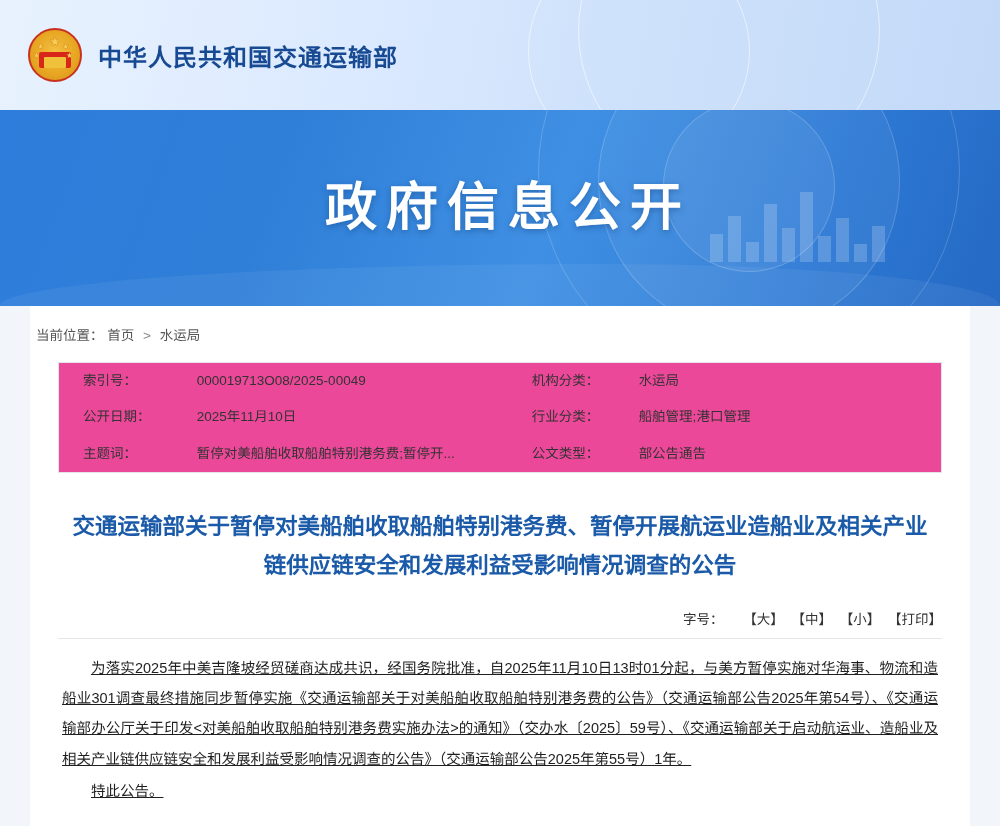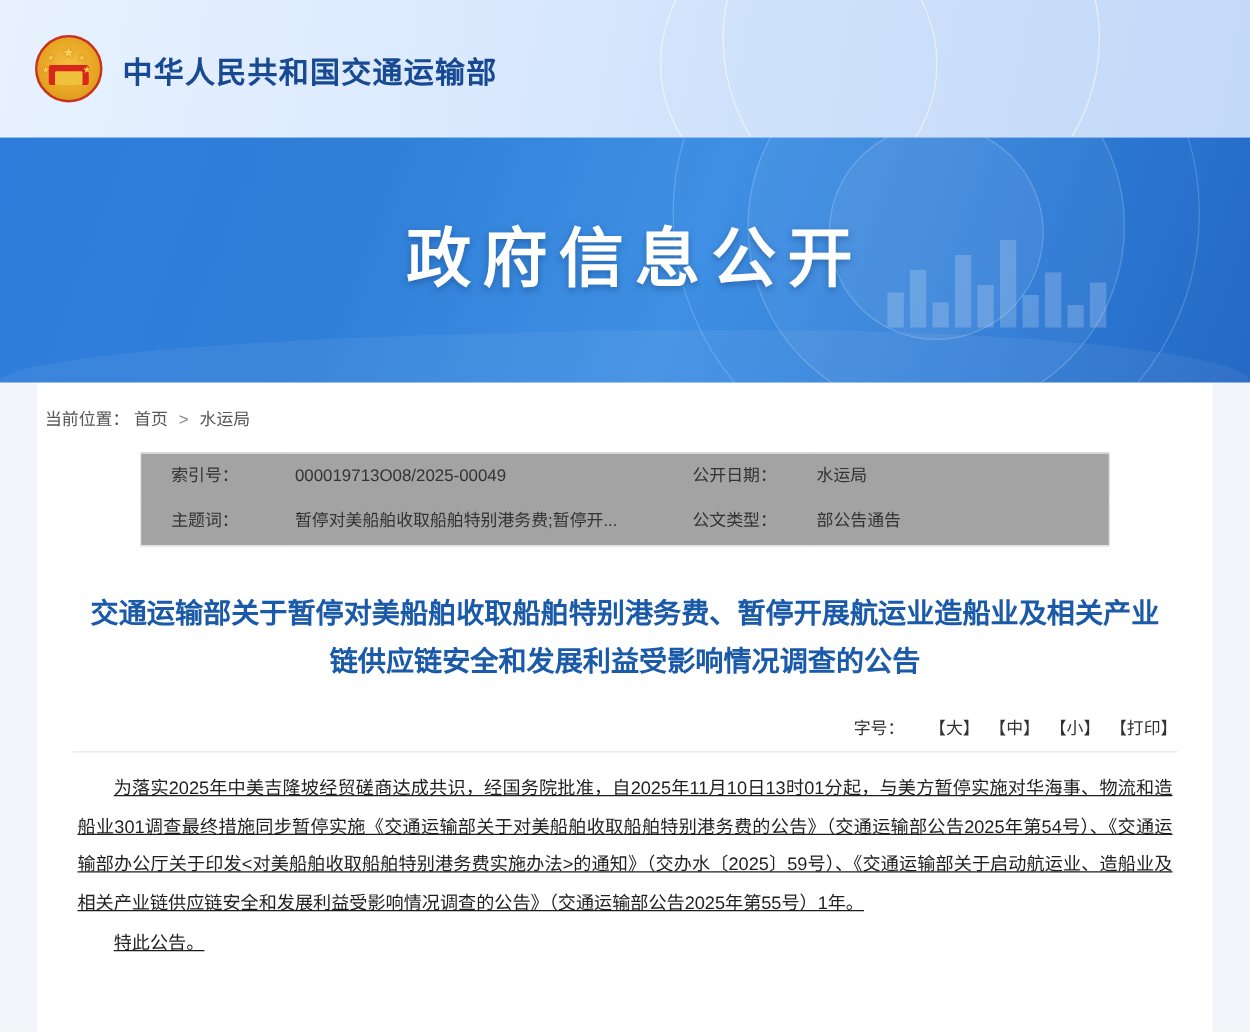--- a/index.html
+++ b/index.html
@@ -156,25 +156,25 @@
     padding: 18px 0 14px 6px;
   }
   .breadcrumb a {
     color: #555;
     text-decoration: none;
   }
   .breadcrumb .sep { margin: 0 5px; color: #888; }
 
   
   .meta-table {
-    width: 776px;
+    width: 884px;
     margin: 4px auto 0 auto;
     border: 1px solid #e2e6ea;
     border-collapse: collapse;
-    background: #a3a3a3;
+    background: #ec4899;
     font-size: 13.5px;
     color: #333;
   }
   .meta-table td {
     padding: 8px 6px;
     vertical-align: middle;
     line-height: 1.5;
   }
   .meta-table td.label {
     color: #333;
@@ -277,22 +277,28 @@
         <a href="#">首页</a>
         <span class="sep">&gt;</span>
         <a href="#">水运局</a>
       </div>
 
       <table class="meta-table">
         <tbody>
           <tr>
             <td class="label">索引号：</td>
             <td class="value">000019713O08/2025-00049</td>
-            <td class="label2">公开日期：</td>
+            <td class="label2">机构分类：</td>
             <td class="value">水运局</td>
+          </tr>
+          <tr>
+            <td class="label">公开日期：</td>
+            <td class="value">2025年11月10日</td>
+            <td class="label2">行业分类：</td>
+            <td class="value">船舶管理;港口管理</td>
           </tr>
           <tr>
             <td class="label">主题词：</td>
             <td class="value">暂停对美船舶收取船舶特别港务费;暂停开...</td>
             <td class="label2">公文类型：</td>
             <td class="value">部公告通告</td>
           </tr>
         </tbody>
       </table>
 

